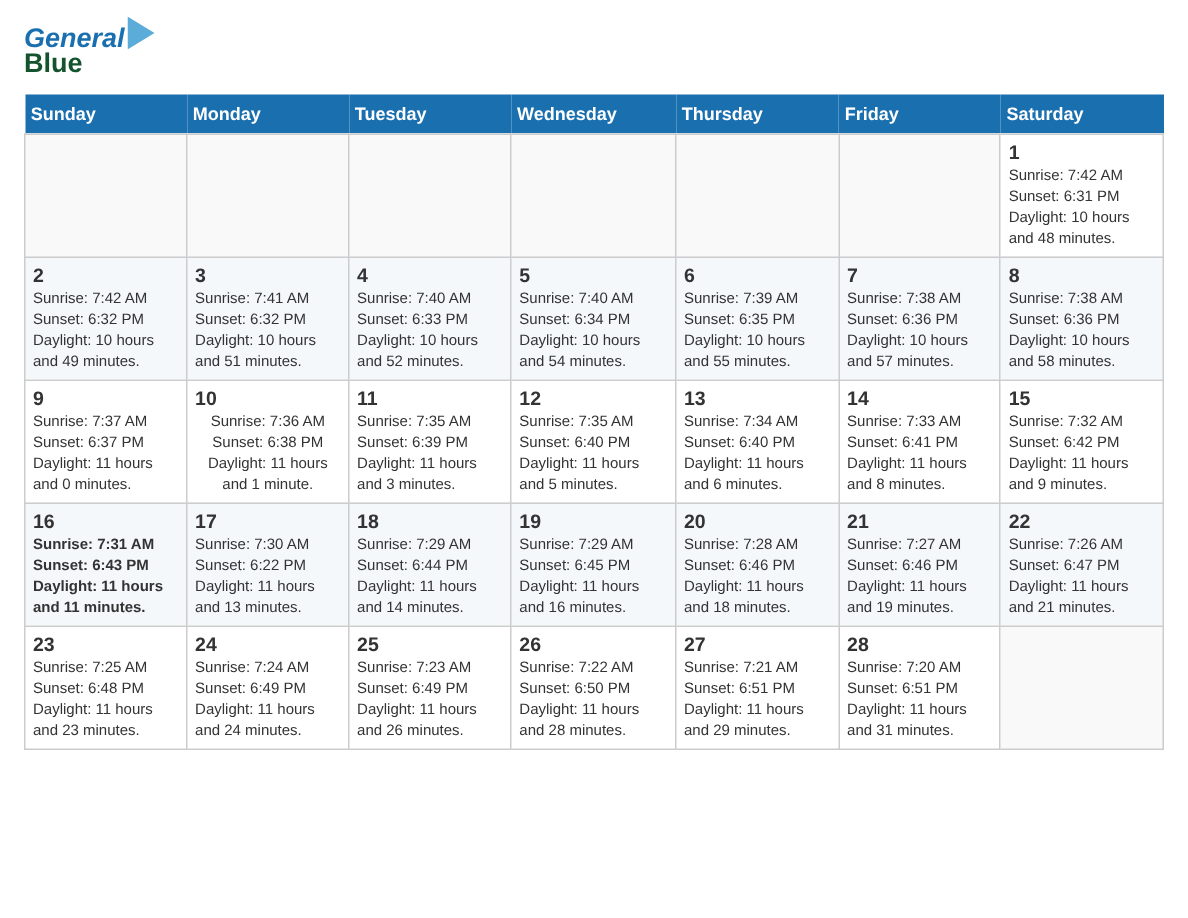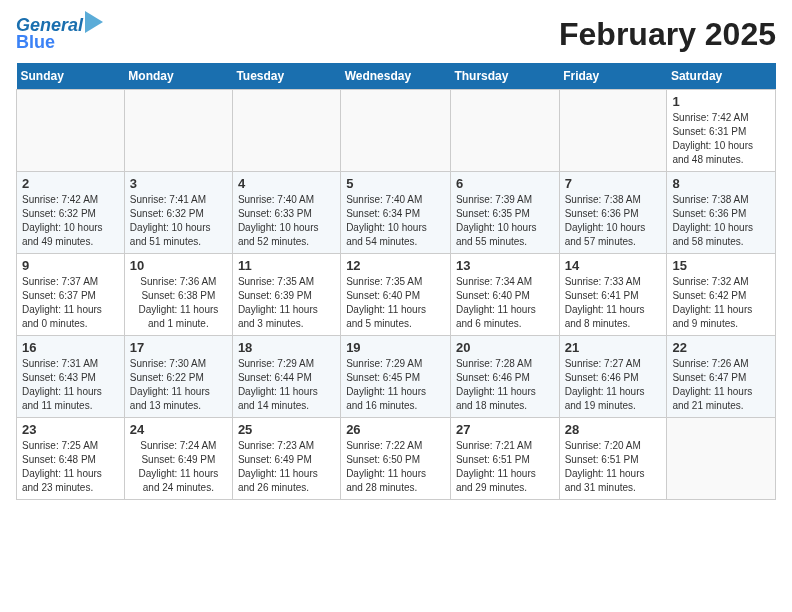--- a/index.html
+++ b/index.html
@@ -77,25 +77,24 @@
   <div class="logo">
     <div style="display:flex;flex-direction:column;align-items:flex-start;">
       <div style="display:flex;align-items:center;">
         <span class="logo-text">
           <span style="color:#1a6faf;font-size:18px;font-weight:bold;">General</span>
         </span>
         <svg width="18" height="22" viewBox="0 0 18 22" style="margin-left:2px;margin-top:-8px;">
           <polygon points="0,0 18,11 0,22" fill="#5bacd8"></polygon>
         </svg>
       </div>
-      <span style="color:#3b82f6;font-size:18px;font-weight:bold;margin-top:-4px;">Blue</span>
+      <span style="color:#14532d;font-size:18px;font-weight:bold;margin-top:-4px;">Blue</span>
     </div>
   </div>
   <div class="title-block">
-    <div class="month-year">February 2025</div>
   </div>
 </div>
 
 <table>
   <thead>
     <tr>
     <th>Sunday</th>
         <th>Monday</th>
         <th>Tuesday</th>
         <th>Wednesday</th>
@@ -218,21 +217,21 @@
           <span class="day-num">15</span>
           <div class="day-info" style="white-space: pre-line;">Sunrise: 7:32 AM
 Sunset: 6:42 PM
 Daylight: 11 hours
 and 9 minutes.</div>
         </td>
       </tr>
       <tr style="background: rgb(244, 248, 251);">
         <td style="background: inherit;">
           <span class="day-num">16</span>
-          <div class="day-info" style="white-space: pre-line;">Sunrise: 7:31 AM
+          <div class="day-info" style="white-space: pre-line; font-weight: bold;">Sunrise: 7:31 AM
 Sunset: 6:43 PM
 Daylight: 11 hours
 and 11 minutes.</div>
         </td>
         <td style="background: inherit;">
           <span class="day-num">17</span>
           <div class="day-info" style="white-space: pre-line;">Sunrise: 7:30 AM
 Sunset: 6:22 PM
 Daylight: 11 hours
 and 13 minutes.</div>
@@ -276,21 +275,21 @@
       <tr style="background: rgb(255, 255, 255);">
         <td style="background: inherit;">
           <span class="day-num">23</span>
           <div class="day-info" style="white-space: pre-line;">Sunrise: 7:25 AM
 Sunset: 6:48 PM
 Daylight: 11 hours
 and 23 minutes.</div>
         </td>
         <td style="background: inherit;">
           <span class="day-num">24</span>
-          <div class="day-info" style="white-space: pre-line; text-align: center;">Sunrise: 7:24 AM
+          <div class="day-info" style="white-space: pre-line;">Sunrise: 7:24 AM
 Sunset: 6:49 PM
 Daylight: 11 hours
 and 24 minutes.</div>
         </td>
         <td style="background: inherit;">
           <span class="day-num">25</span>
           <div class="day-info" style="white-space: pre-line;">Sunrise: 7:23 AM
 Sunset: 6:49 PM
 Daylight: 11 hours
 and 26 minutes.</div>

